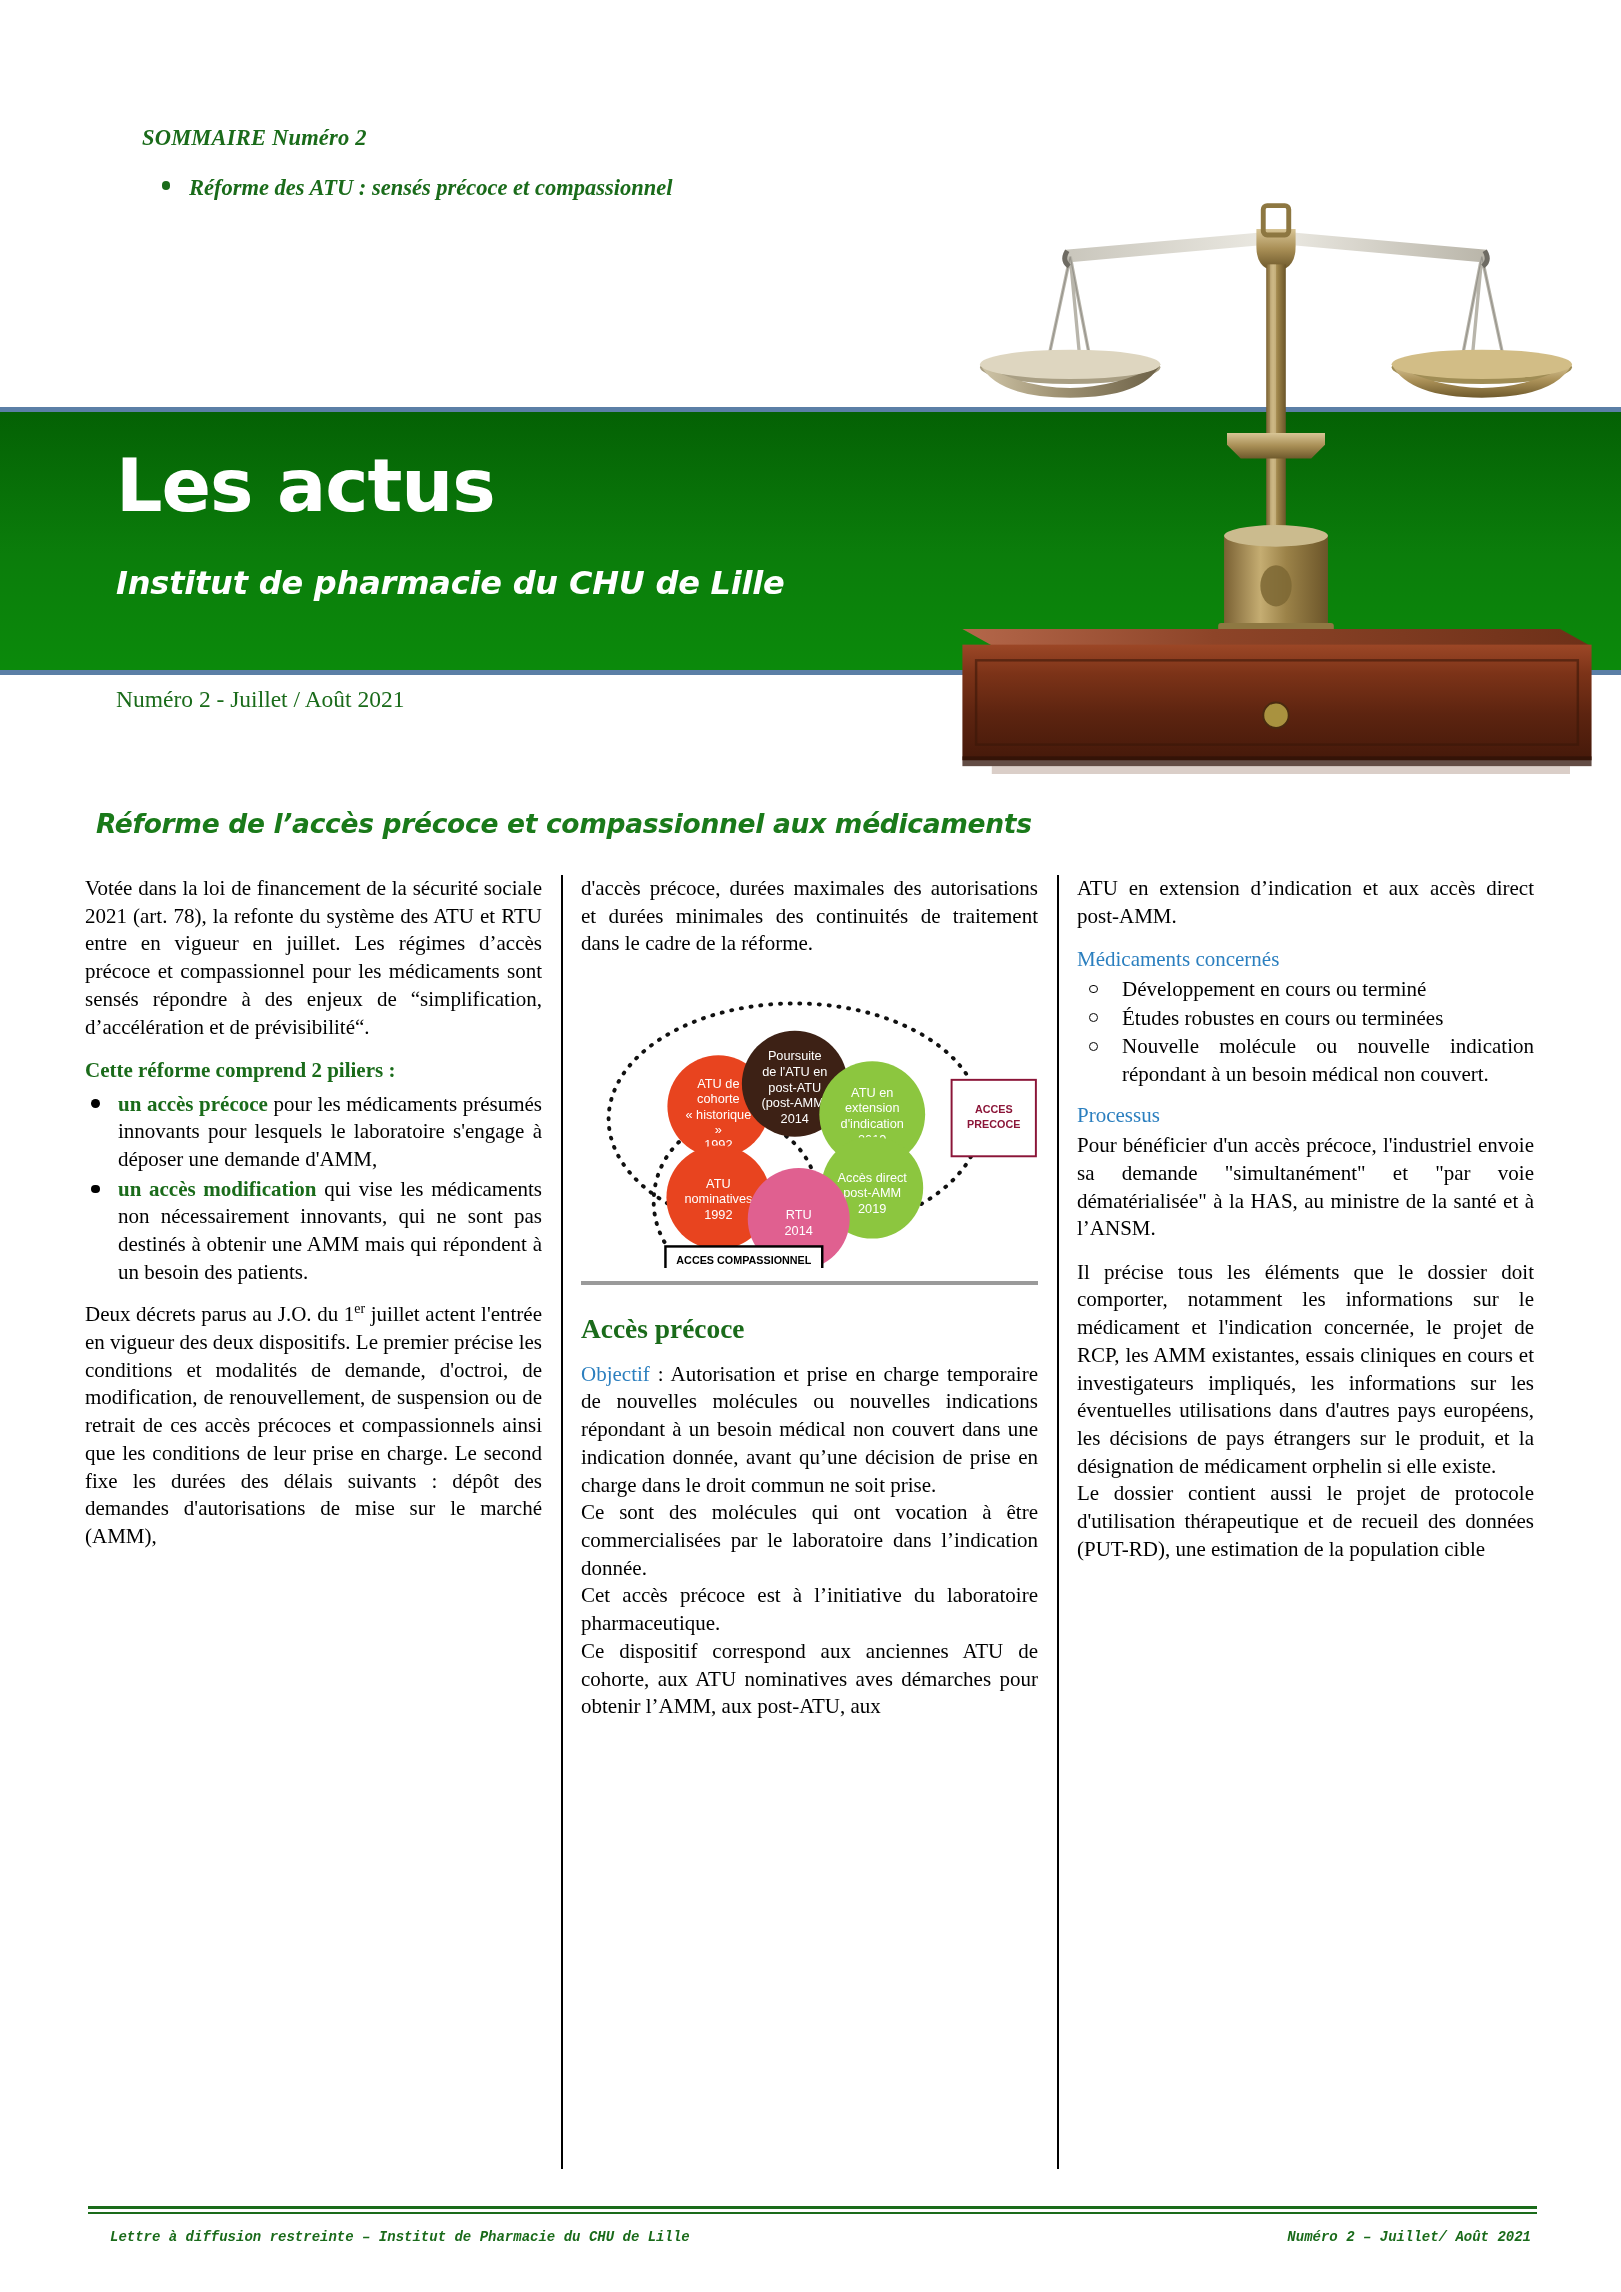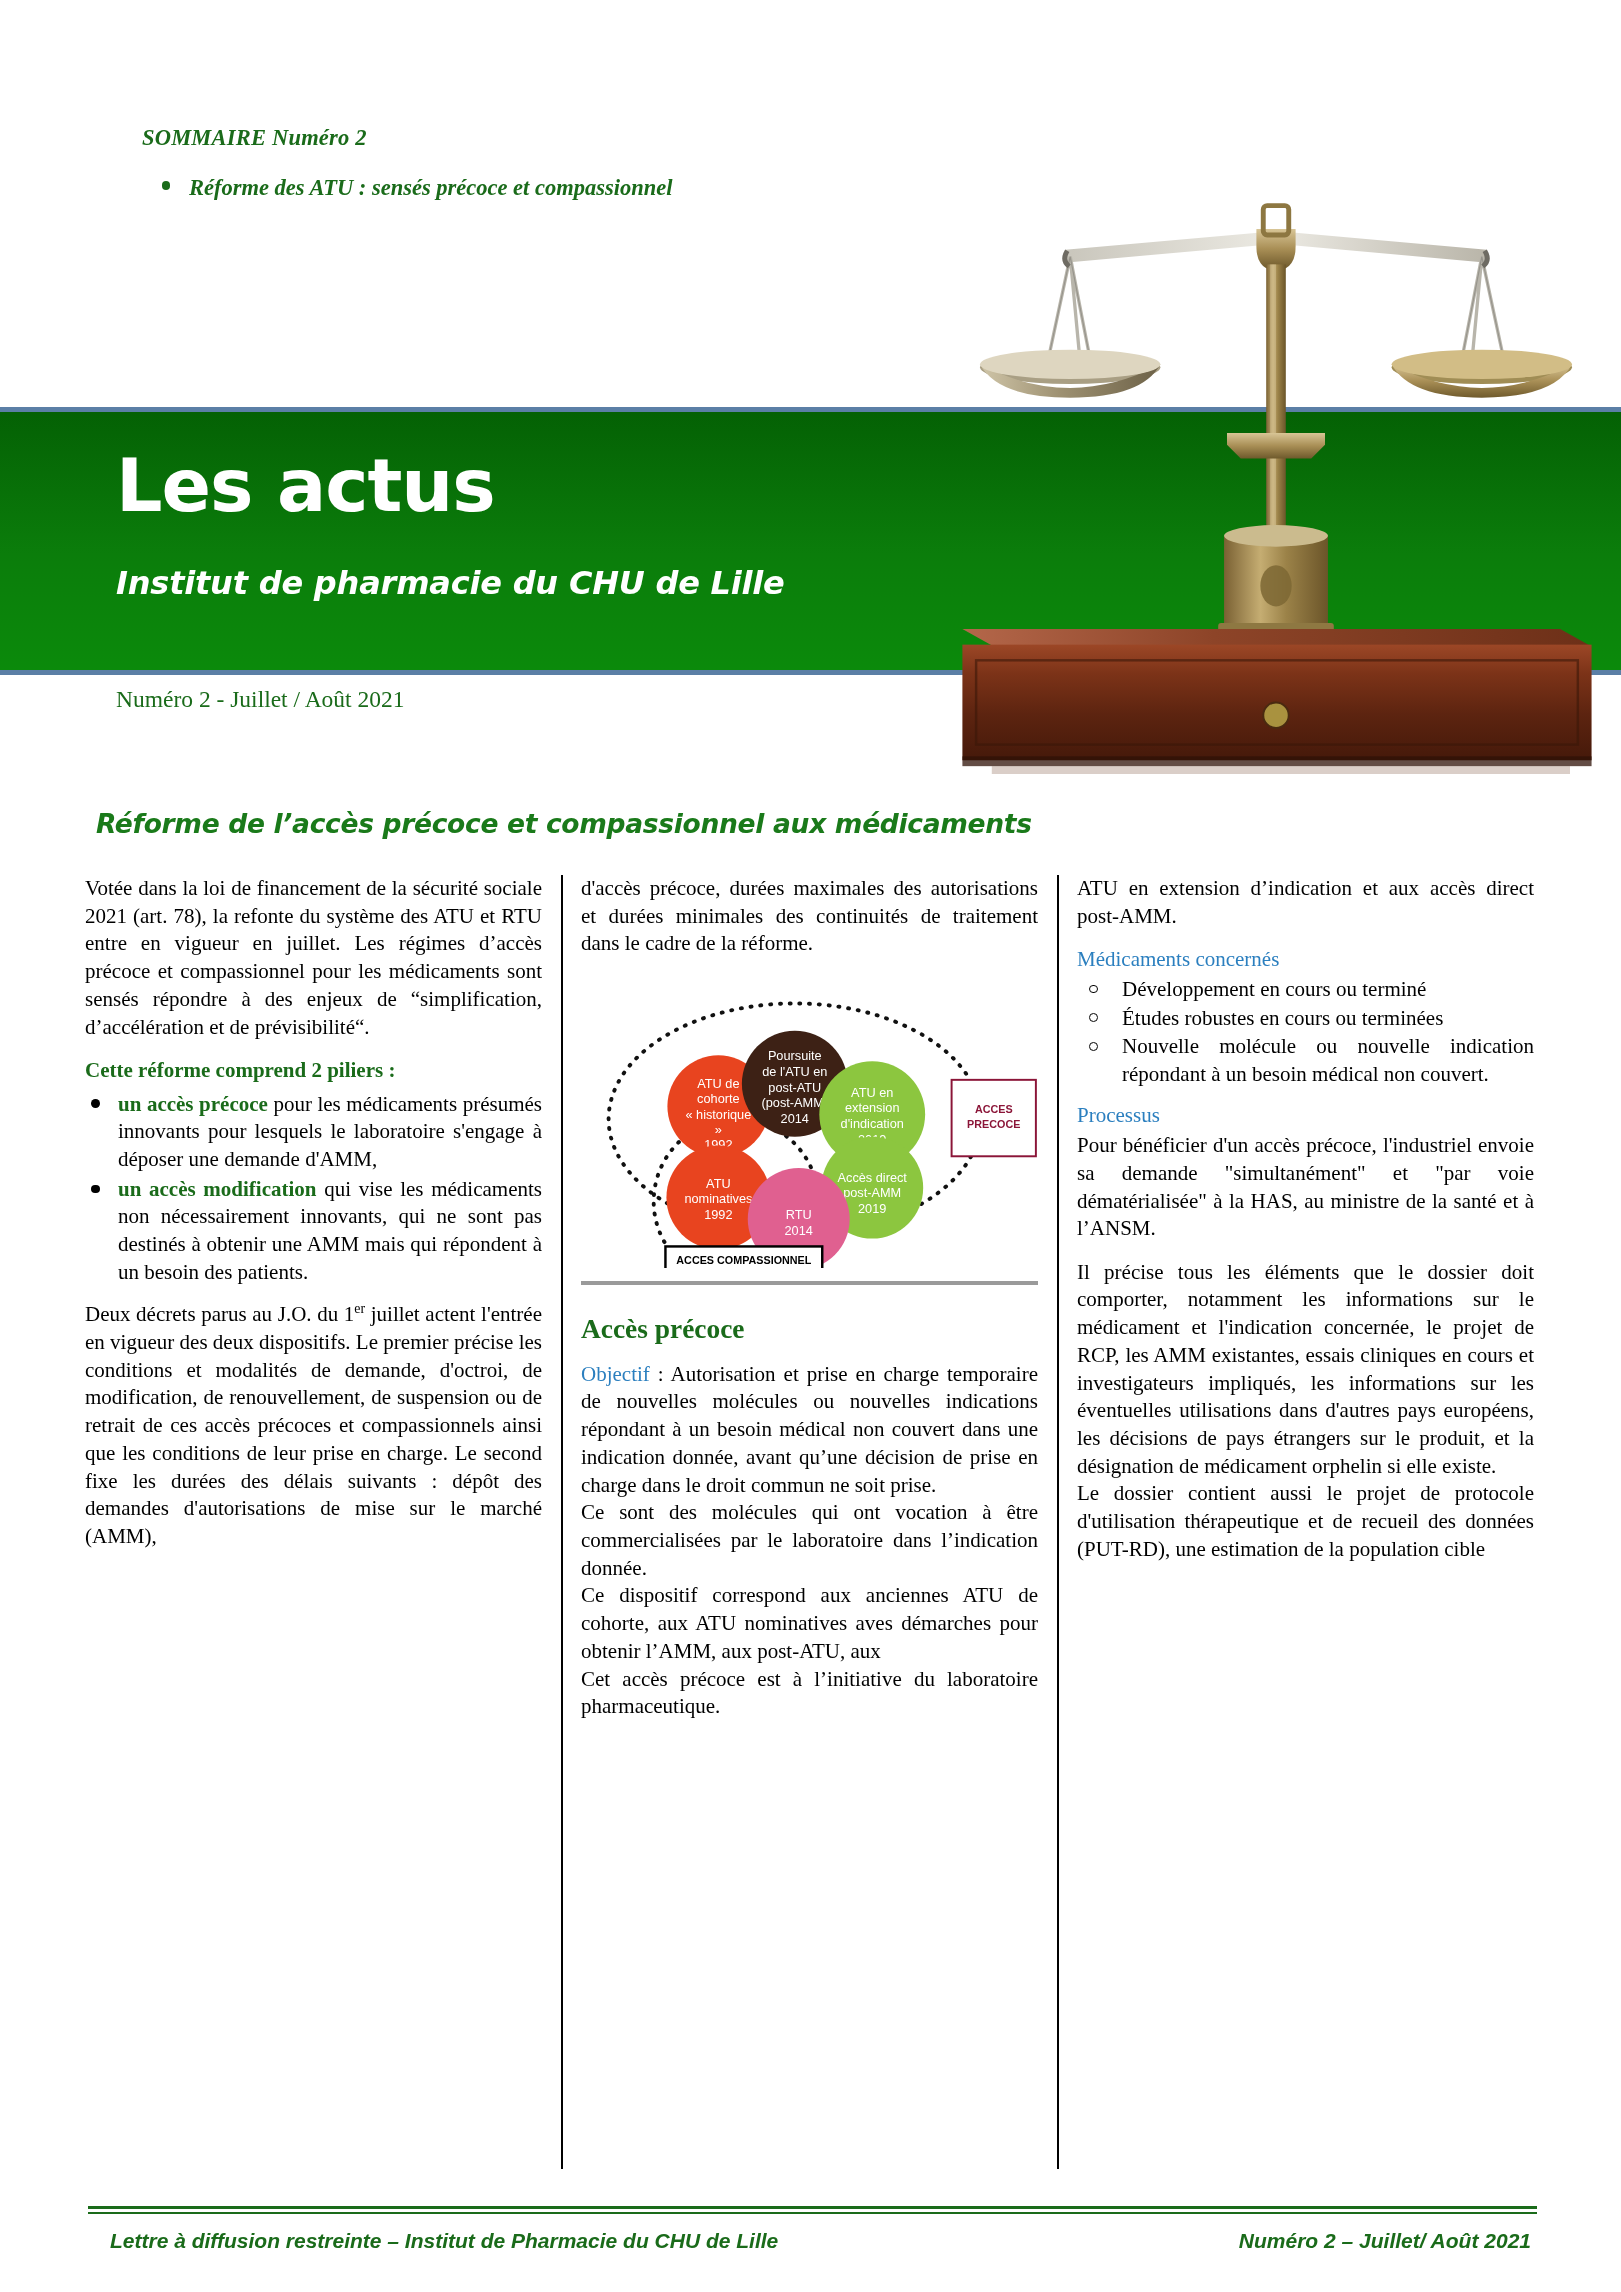--- a/index.html
+++ b/index.html
@@ -139,22 +139,22 @@
 
   
   #footer-rules {
     position:absolute; left:88px; top:2206px; width:1449px;
   }
   #footer-rules .r1 { height:2.9px; background:#1a6b1a; }
   #footer-rules .r2 { height:2px; background:#1a6b1a; margin-top:2.9px; }
   #footer-text {
     position:absolute; left:110px; top:2229px; width:1421px;
     display:flex; justify-content:space-between;
-    font-family:Liberation Sans, sans-serif;
-    font-style:italic; font-weight:bold; font-size:21px; color:#1a6b1a;
+    font-family:Liberation Mono, monospace;
+    font-style:italic; font-weight:bold; font-size:14px; color:#1a6b1a;
   }
 </style>
 </head>
 <body>
 
 <div id="sommaire">
   <div class="sommaire-title">SOMMAIRE Numéro 2</div>
   <ul class="sommaire-list">
     <li>
       <span class="bullet"></span>
@@ -329,22 +329,22 @@
         <rect x="86" y="278" width="160" height="26" fill="#fff" stroke="#000" stroke-width="2.5"></rect>
         <text x="166" y="296" text-anchor="middle" fill="#000" font-family="'Liberation Sans',sans-serif" font-weight="bold" font-size="11">ACCES COMPASSIONNEL</text>
       </svg>
       <div class="diagram-rule"></div>
     </div>
 
     <p class="sec-head">Accès précoce</p>
 
     <p class="tight"><span style="color:#2b7fbf">Objectif</span><span> : Autorisation et prise en charge temporaire de nouvelles molécules ou nouvelles indications répondant à un besoin médical non couvert dans une indication donnée, avant qu’une décision de prise en charge dans le droit commun ne soit prise.</span></p>
     <p class="tight">Ce sont des molécules qui ont vocation à être commercialisées par le laboratoire dans l’indication donnée.</p>
+    <p class="tight">Cet accès précoce est à l’initiative du laboratoire pharmaceutique.</p>
     <p class="tight">Ce dispositif correspond aux anciennes ATU de cohorte, aux ATU nominatives aves démarches pour obtenir l’AMM, aux post-ATU, aux</p>
-    <p class="tight">Cet accès précoce est à l’initiative du laboratoire pharmaceutique.</p>
   </div>
 
   <div class="col-divider">
       <div class="rule"></div>
     </div>
 
   <div class="col">
     <p class="body">ATU en extension d’indication et aux accès direct post-AMM.</p>
 
     <p class="blue-head">Médicaments concernés</p>

